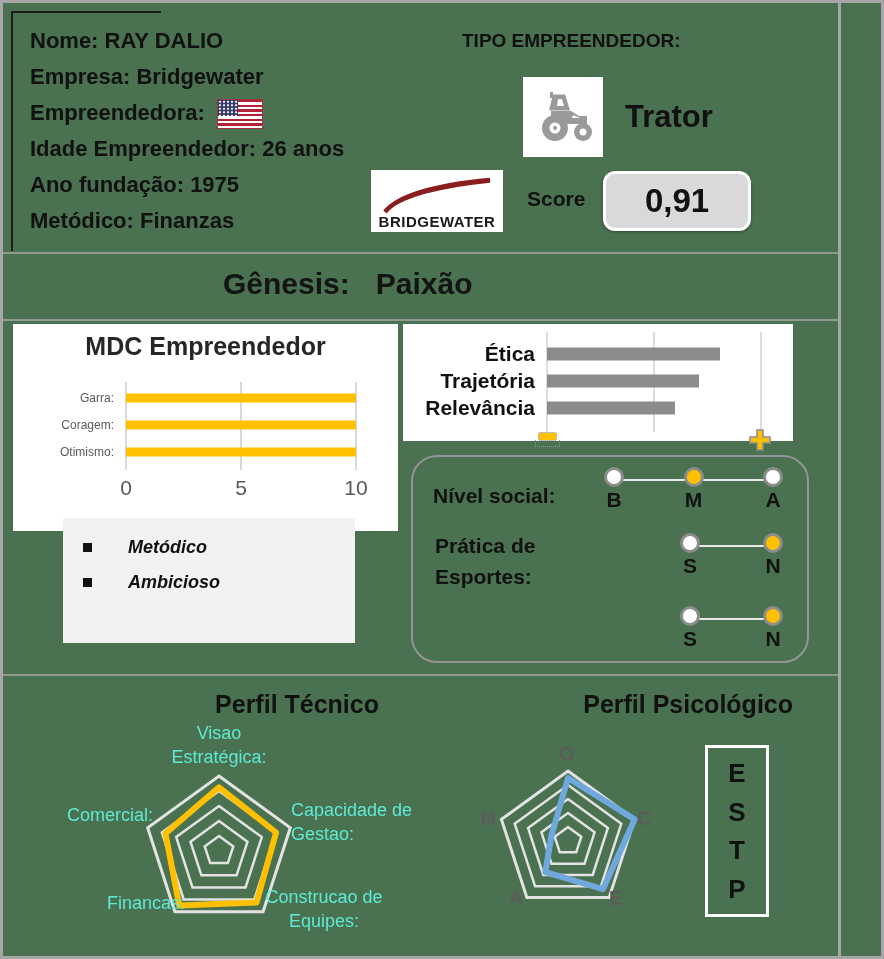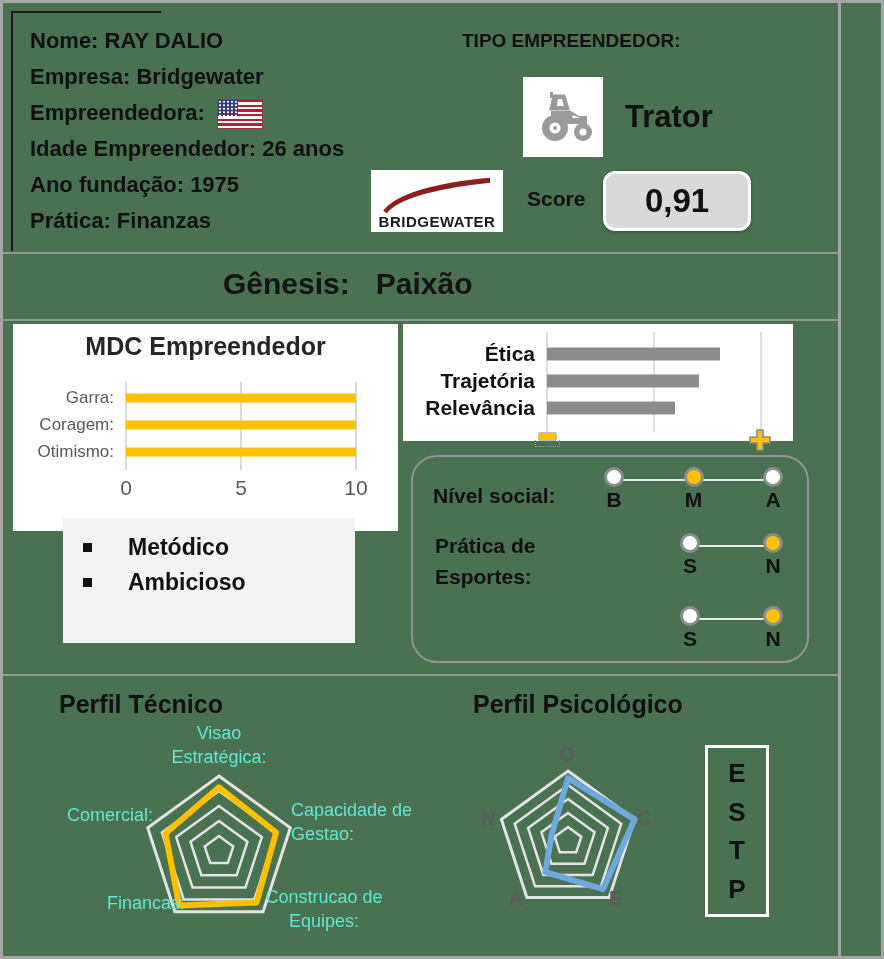--- a/index.html
+++ b/index.html
@@ -42,52 +42,52 @@
   .mdc-panel{left:10px;top:321px;width:385px;height:207px;}
   .mdc-title{text-align:center;margin-top:8px;font-size:25px;font-weight:bold;color:#262626;}
   .gridline{position:absolute;width:2px;background:#D9D9D9;}
   .mdc-panel .gridline{top:58px;height:88px;}
   .etica-panel{left:400px;top:321px;width:390px;height:117px;}
   .etica-panel .gridline{top:8px;height:100px;background:#DDDDDD;}
   .bar-rows{position:absolute;}
   .mdc-rows{left:113px;top:60px;width:230px;}
   .mdc-rows .bar-row{height:27px;}
   .mdc-rows .bar{height:9px;}
-  .mdc-rows .bar-label{font-size:17px;color:#595959;font-weight:normal;}
+  .mdc-rows .bar-label{font-size:12px;color:#595959;font-weight:normal;}
   .etica-rows{left:144px;top:16px;width:214px;}
   .etica-rows .bar-row{height:27px;}
   .etica-rows .bar{height:13px;}
   .etica-rows .bar-label{font-size:21px;color:#111;font-weight:bold;}
   .bar-row{position:relative;}
   .bar-label{position:absolute;right:calc(100% + 12px);top:50%;transform:translateY(-50%);white-space:nowrap;}
   .bar{position:absolute;left:0;top:50%;transform:translateY(-50%);}
   .tick-row{position:absolute;left:113px;top:152px;width:230px;font-size:21px;color:#595959;}
   .tick{position:absolute;transform:translateX(-50%);}
 
   .traits-box{position:absolute;left:60px;top:515px;width:292px;height:125px;background:#F2F2F2;
               padding:12px 0 0 18px;}
-  .trait{display:flex;align-items:center;height:35px;font-size:23px;font-weight:bold;color:#111;}
+  .trait{display:flex;align-items:center;height:35px;font-size:18px;font-weight:bold;color:#111;font-style:italic;}
   .trait .sq{width:9px;height:9px;background:#111;margin:0 36px 0 2px;flex:none;}
 
   .minus-sel{position:absolute;left:532px;top:437px;width:25px;height:7px;border:1px dotted #9a9a9a;border-top:none;}
   .minus-btn{position:absolute;left:535px;top:429px;width:19px;height:9px;background:#FFC000;
              border:1px solid #bdbdbd;border-radius:2px;}
   .plus-btn{position:absolute;left:745px;top:425px;width:24px;height:24px;}
 
   .sel-panel{position:absolute;left:408px;top:452px;width:398px;height:208px;border:2px solid #949494;border-radius:26px;}
   .sel-label{position:absolute;font-size:21px;font-weight:bold;color:#111;line-height:31px;}
   .sel-row{position:absolute;display:flex;justify-content:space-between;}
   .sel-row::before{content:'';position:absolute;left:12px;right:12px;top:12px;height:2px;background:#E9E9E9;}
   .opt{display:flex;flex-direction:column;align-items:center;position:relative;width:26px;}
   .dot{width:20px;height:20px;border:3px solid #8C8C8C;border-radius:50%;background:#fff;}
   .dot.on{background:#FFC000;}
   .dot-label{margin-top:1px;font-size:21px;font-weight:bold;color:#111;}
 
   
-  .radar-title{position:absolute;width:320px;text-align:left;font-size:25px;font-weight:bold;color:#111;}
+  .radar-title{position:absolute;width:320px;text-align:right;font-size:25px;font-weight:bold;color:#111;}
   .radar-svg{position:absolute;}
   .axis-label{position:absolute;font-size:18px;color:#5eead4;line-height:24px;}
   .axis-label.center{text-align:center;}
   .axis-label.right{text-align:right;}
   .ocean-label{position:absolute;font-size:20px;font-weight:bold;color:#5C5C5C;}
   .mbti-box{position:absolute;left:702px;top:742px;width:64px;height:172px;border:3px solid #fff;
             display:flex;flex-direction:column;justify-content:space-evenly;align-items:center;}
   .mbti-letter{font-size:26px;font-weight:bold;color:#111;line-height:26px;}
 </style>
 </head>
@@ -116,21 +116,21 @@
     </div>
     <div class="line">
       <span>Idade Empreendedor:</span>
       <span>26 anos</span>
     </div>
     <div class="line">
       <span>Ano fundação:</span>
       <span>1975</span>
     </div>
     <div class="line">
-      <span>Prática:</span>
+      <span>Metódico:</span>
       <span>Finanzas</span>
     </div>
   </div>
 
   <div class="tipo-heading">TIPO EMPREENDEDOR:</div>
   <div class="tractor-box">
     <svg width="64" height="64" viewBox="0 0 64 64">
       <g fill="none" stroke="#9A9A9A" stroke-width="3">
         <path d="M23 11 h10 l4 13 h-17 z" fill="#9A9A9A"></path>
         <path d="M27 14 h4 l2 7 h-7 z" fill="#fff" stroke="none"></path>

